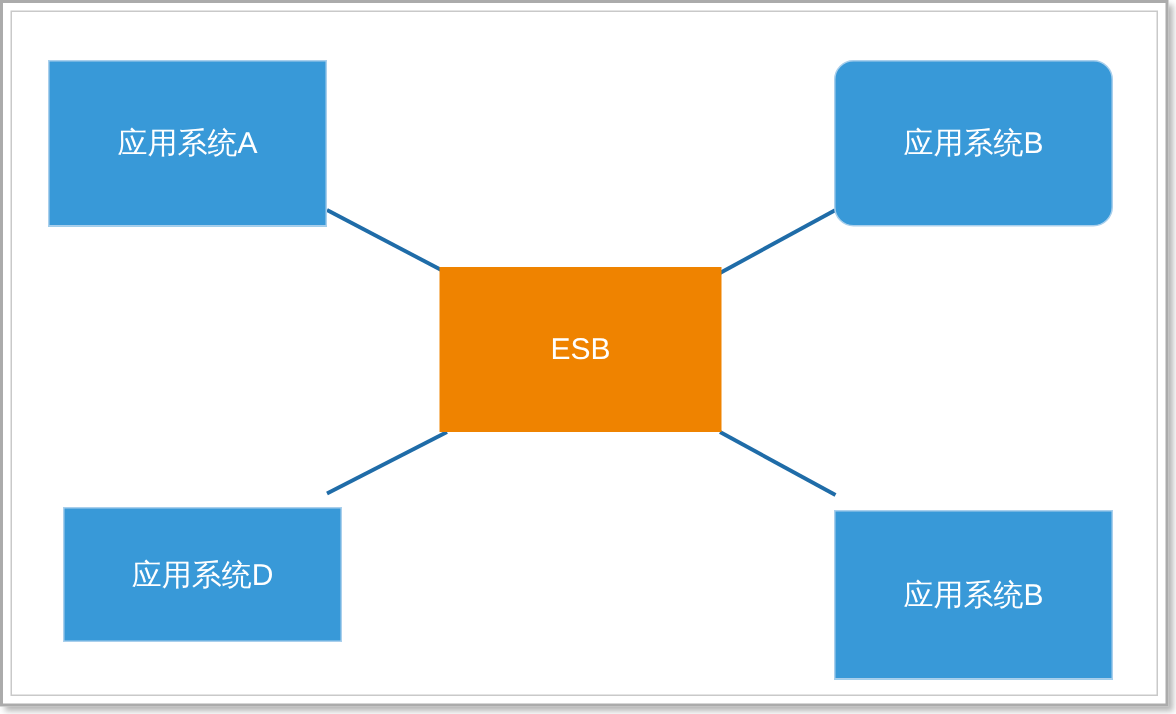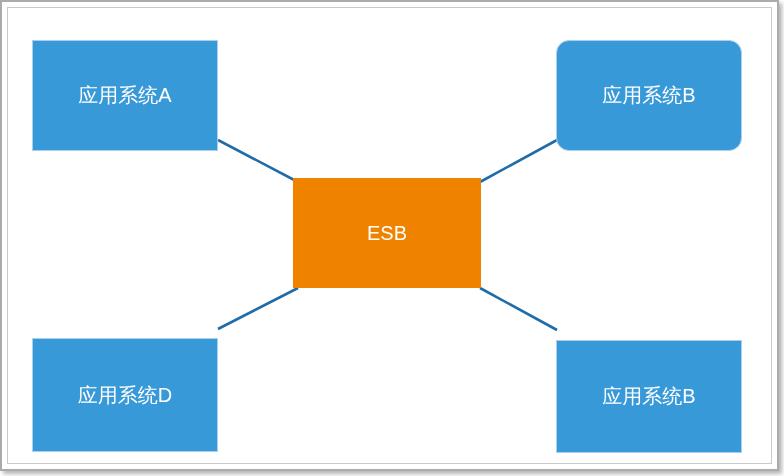--- a/index.html
+++ b/index.html
@@ -54,21 +54,21 @@
   }
   .app-node {
     background: #3899d8;
     border: 1px solid #a9cfec;
     width: 186px;
     height: 111px;
     margin-top: 10px;
   }
   .node-a { left: 30px; top: 28px; }
   .node-b { left: 554px; top: 28px; border-radius: 13px; }
-  .node-d { left: 30px; top: 326px; height: 114px; }
+  .node-d { left: 40px; top: 326px; height: 90px; }
   .node-c { left: 554px; top: 328px; height: 113px; }
   .center-node {
     background: #ef8300;
     left: 291px;
     top: 176px;
     width: 188px;
     height: 110px;
     flex-direction: column;
     line-height: 33px;
     text-align: center;

